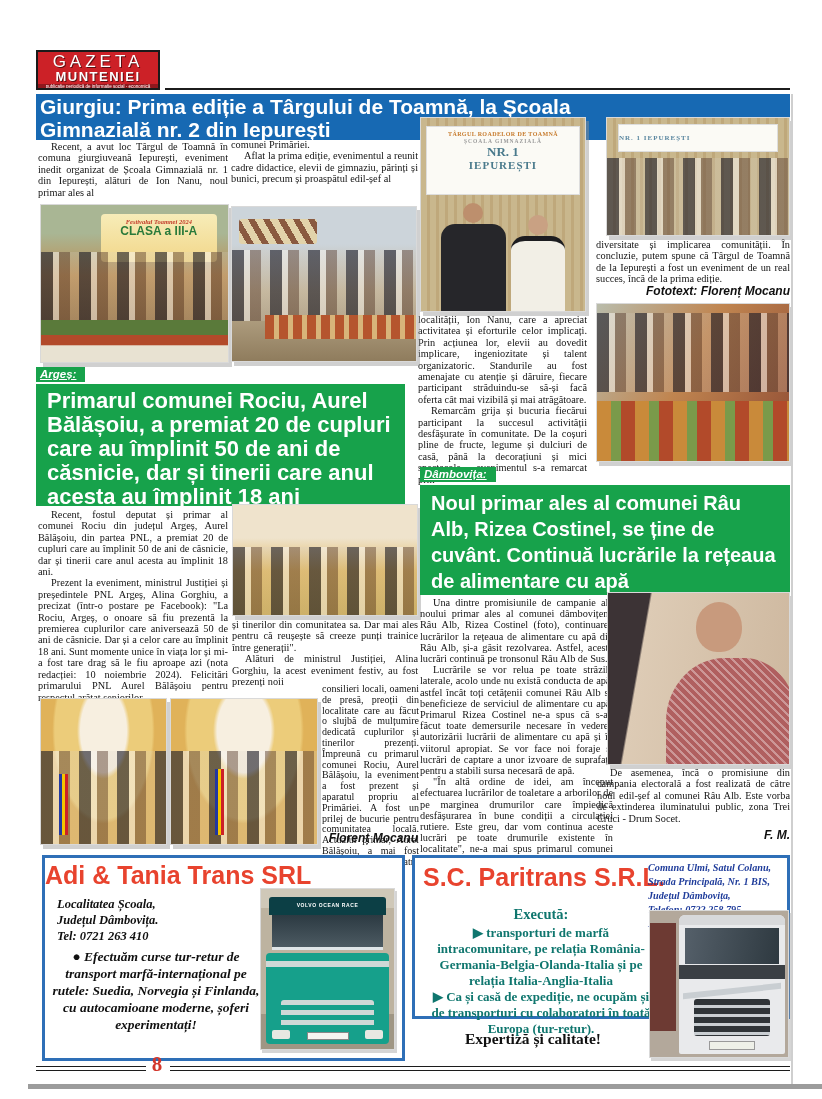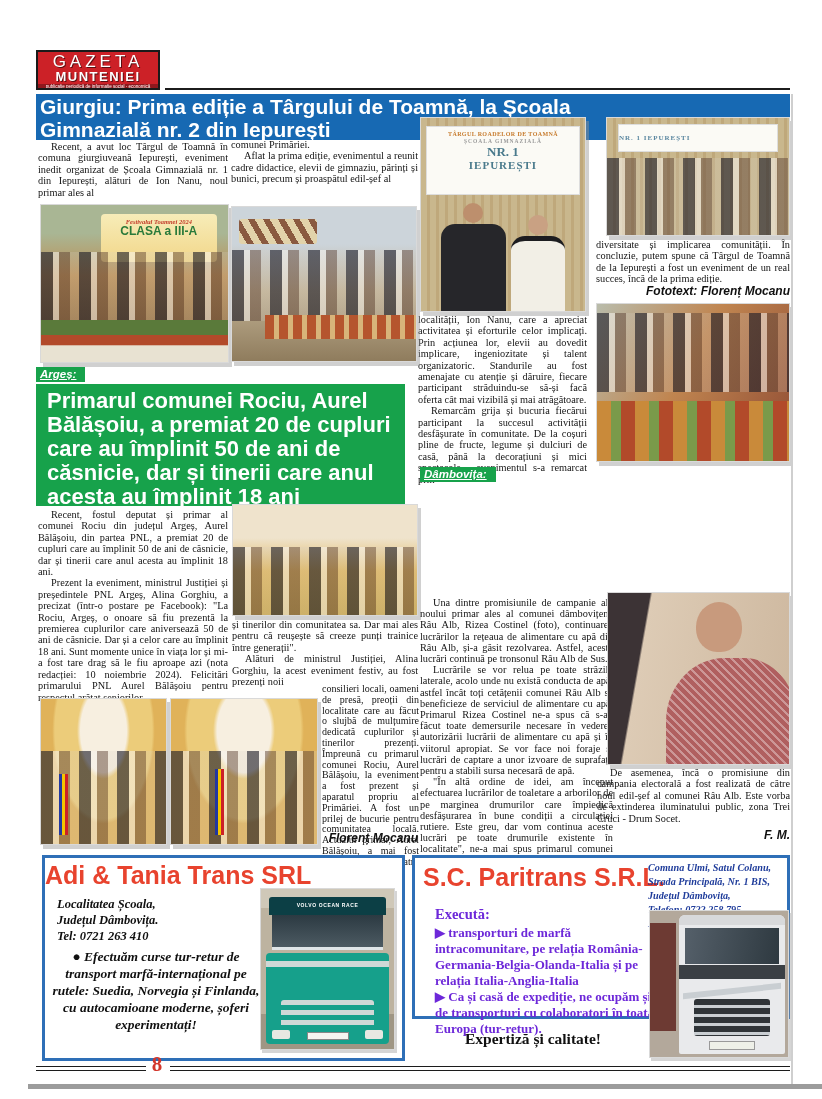--- a/index.html
+++ b/index.html
@@ -127,20 +127,21 @@
   <div class="photo" style="left:40px;top:698px;width:127px;height:147px;background:radial-gradient(ellipse at 50% 22%,#f7efe0 0 26%,#eccc7a 30% 55%,#e0b259 58%)">
     <div class="ppl" style="bottom:0;height:64%"></div>
     <div class="sash" style="left:14%;bottom:6%;height:42%"></div>
   </div>
   <div class="photo" style="left:170px;top:698px;width:148px;height:147px;background:radial-gradient(ellipse at 50% 22%,#f7efe0 0 26%,#eccc7a 30% 55%,#e0b259 58%)">
     <div class="ppl" style="bottom:0;height:64%"></div>
     <div class="sash" style="left:30%;bottom:6%;height:46%"></div>
   </div>
 
   <div class="abs gbox glabel" style="left:420px;top:467px">Dâmbovița:</div>
+  <div class="abs gbox ghead" style="left:420px;top:485px;width:370px;height:110px;font-size:20px;line-height:26px">Noul primar ales al comunei Râu Alb, Rizea Costinel, se ține de cuvânt. Continuă lucrările la rețeaua de alimentare cu apă</div>
 
   <div class="abs txt" style="left:420px;top:597px;width:193px;height:256px;line-height:11.2px">
     <p>Una dintre promisiunile de campanie ale noului primar ales al comunei dâmbovițene Râu Alb, Rizea Costinel (foto), continuarea lucrărilor la rețeaua de alimentare cu apă din Râu Alb, și-a găsit  rezolvarea. Astfel, aceste lucrări continuă pe tronsonul Râu Alb de Sus.</p>
     <p>Lucrările se vor relua pe toate străzile laterale, acolo unde nu există conducta de apă, astfel încât toți cetățenii comunei Râu Alb să beneficieze de serviciul de alimentare cu apă. Primarul Rizea Costinel ne-a spus că s-au făcut toate demersurile necesare în vederea autorizării lucrării de alimentare cu apă și în viitorul apropiat. Se vor face noi foraje și lucrări de captare a unor izvoare de suprafață pentru a stabili sursa necesară de apă.</p>
     <p>"În altă ordine de idei, am început efectuarea lucrărilor de toaletare a arborilor de pe marginea drumurilor care împiedică desfășurarea în bune condiții a circulației rutiere. Este greu, dar vom continua aceste  lucrări pe toate drumurile existente în localitate", ne-a mai spus primarul comunei Râu Alb, Rizea Costinel.</p>
   </div>
   <div class="abs txt" style="left:597px;top:767px;width:193px;height:60px">
     <p>De asemenea, încă o promisiune din campania electorală a fost realizată de către noul edil-șef al comunei Râu Alb. Este vorba de extinderea iluminatului public, zona Trei Cruci - Drum Socet.</p>
   </div>
   <div class="abs byline" style="left:704px;top:828px;width:86px">F. M.</div>
@@ -173,21 +174,21 @@
 
   <div class="adbox" style="left:412px;top:855px;width:378px;height:164px">
     <div class="adtitle" style="position:absolute;left:8px;top:6px;width:250px">S.C. Paritrans S.R.L.</div>
     <div style="position:absolute;left:233px;top:3px;width:140px;font:italic 700 10.2px/14px 'Liberation Serif',serif;color:#203d9b">
       <div>Comuna Ulmi, Satul Colanu,</div>
       <div>Strada Principală, Nr. 1 BIS,</div>
       <div>Județul Dâmbovița,</div>
       <div>Telefon: 0722 258 795,</div>
       <div>E-mail: paritransro@yahoo.com</div>
     </div>
-    <div style="position:absolute;left:20px;top:48px;width:228px;color:#6d28d9">
+    <div style="position:absolute;left:12px;top:48px;width:228px;text-align:center;color:#0f766e">
       <div style="font:700 14.5px/17px 'Liberation Serif',serif;margin-bottom:2px">Execută:</div>
       <div style="font:700 13px/16px 'Liberation Serif',serif">▶ transporturi de marfă intracomunitare, pe relația România-Germania-Belgia-Olanda-Italia și pe relația Italia-Anglia-Italia</div>
       <div style="font:700 13px/16px 'Liberation Serif',serif;margin-top:0">▶ Ca și casă de expediție, ne ocupăm și de transporturi cu colaboratori în toată Europa (tur-retur).</div>
     </div>
     <div style="position:absolute;left:4px;top:172px;width:228px;text-align:center;font:700 15.5px/18px 'Liberation Serif',serif;color:#101010">Expertiză și calitate!</div>
     <div class="photo" style="left:234px;top:52px;width:140px;height:148px;background:#b3a89b;box-shadow:2px 3px 0 rgba(150,150,150,.4)">
       <div style="position:absolute;left:0;top:8%;width:19%;height:74%;background:#6d3a33"></div>
       <div style="position:absolute;left:21%;right:2%;top:3%;bottom:2%;background:#e9eaec;border-radius:6px 6px 2px 2px">
         <div style="position:absolute;left:0;right:0;top:0;height:7%;background:#d8d9db;border-radius:6px 6px 0 0"></div>
         <div style="position:absolute;left:6%;right:6%;top:9%;height:26%;background:linear-gradient(100deg,#55606a,#2e3940)"></div>

